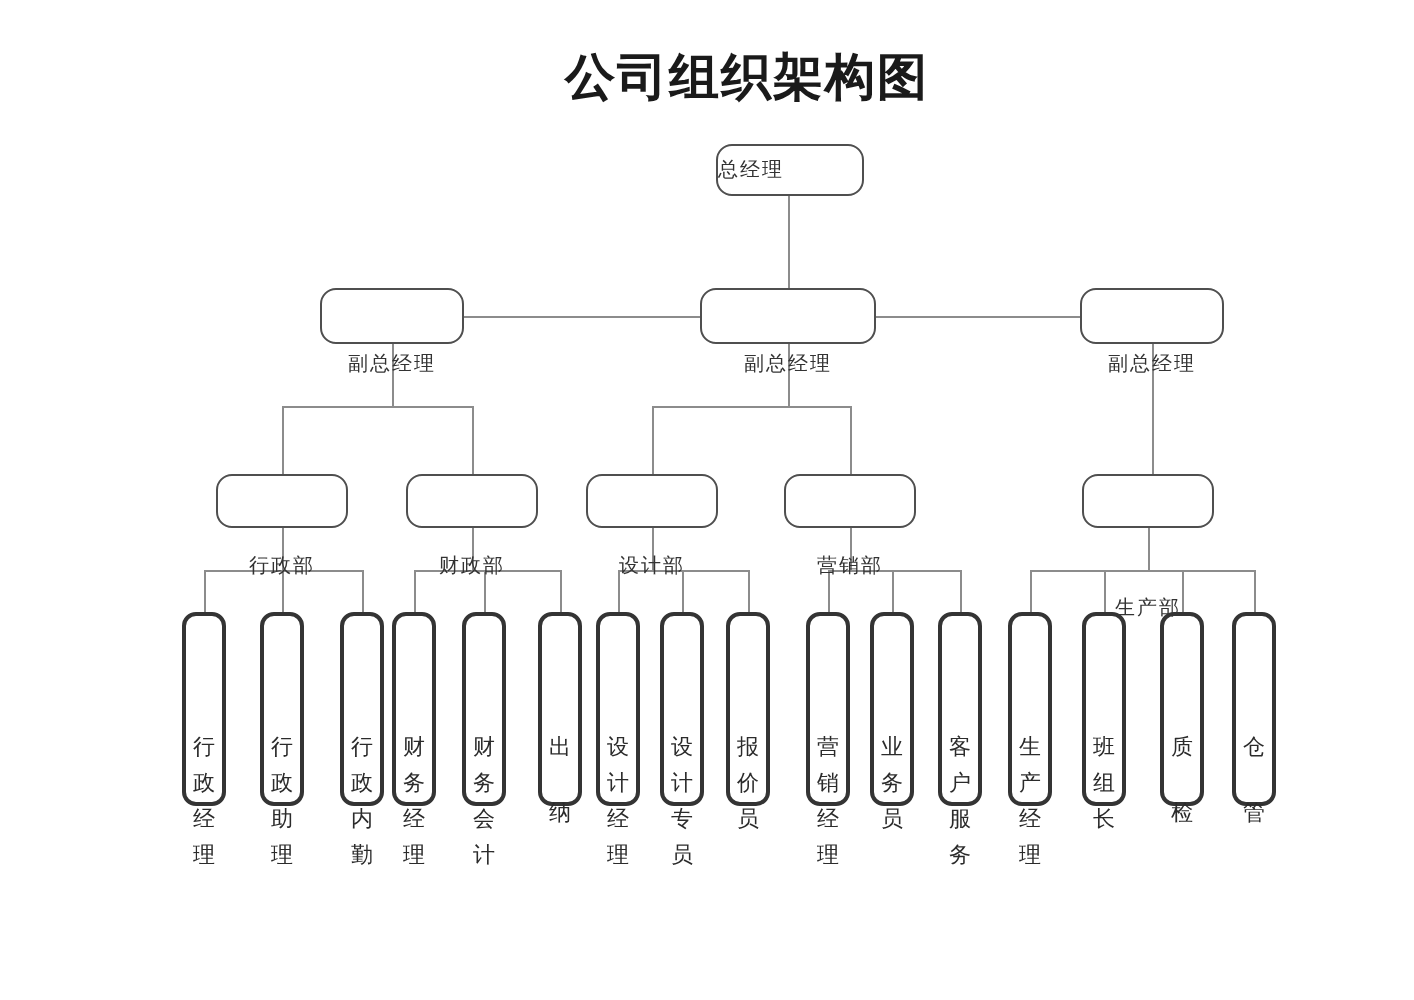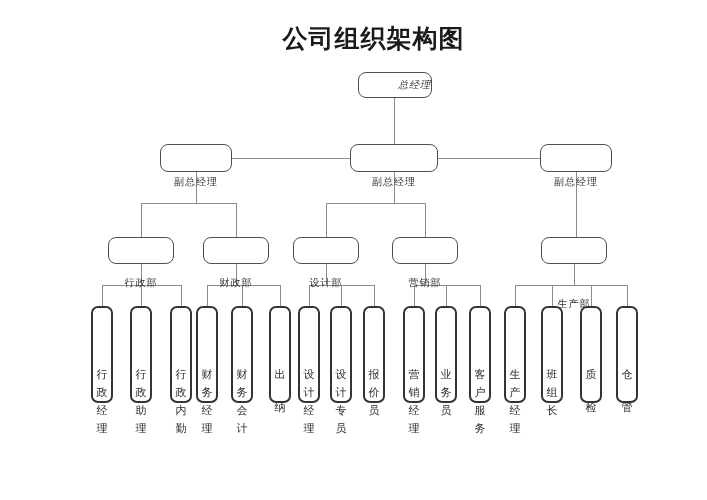--- a/index.html
+++ b/index.html
@@ -7,21 +7,21 @@
     position:relative;width:707px;height:500px;background:#ffffff;
     font-family:"Liberation Serif","DejaVu Serif",serif;overflow:hidden;
   }
   .page-title{
     position:absolute;top:22px;left:40px;width:667px;text-align:center;
     font-size:25px;font-weight:bold;color:#1a1a1a;letter-spacing:1px;
   }
   .box{
     position:absolute;box-sizing:border-box;background:#ffffff;
     border:1.5px solid #4f4f4f;border-radius:8px;
-    display:flex;align-items:center;justify-content:flex-end;font-style:italic;
+    display:flex;align-items:center;justify-content:flex-start;
   }
   .leaf-box{border:2px solid #343434;border-radius:7px;background:transparent;}
   .node-text{font-size:10px;color:#333;letter-spacing:1px;white-space:nowrap;}
   .lbl{
     position:absolute;transform:translateX(-50%);font-size:10px;color:#333;
     letter-spacing:1px;white-space:nowrap;
   }
   .vline{position:absolute;width:1px;background:#8c8c8c;}
   .hline{position:absolute;height:1px;background:#8c8c8c;}
   .vchar{

